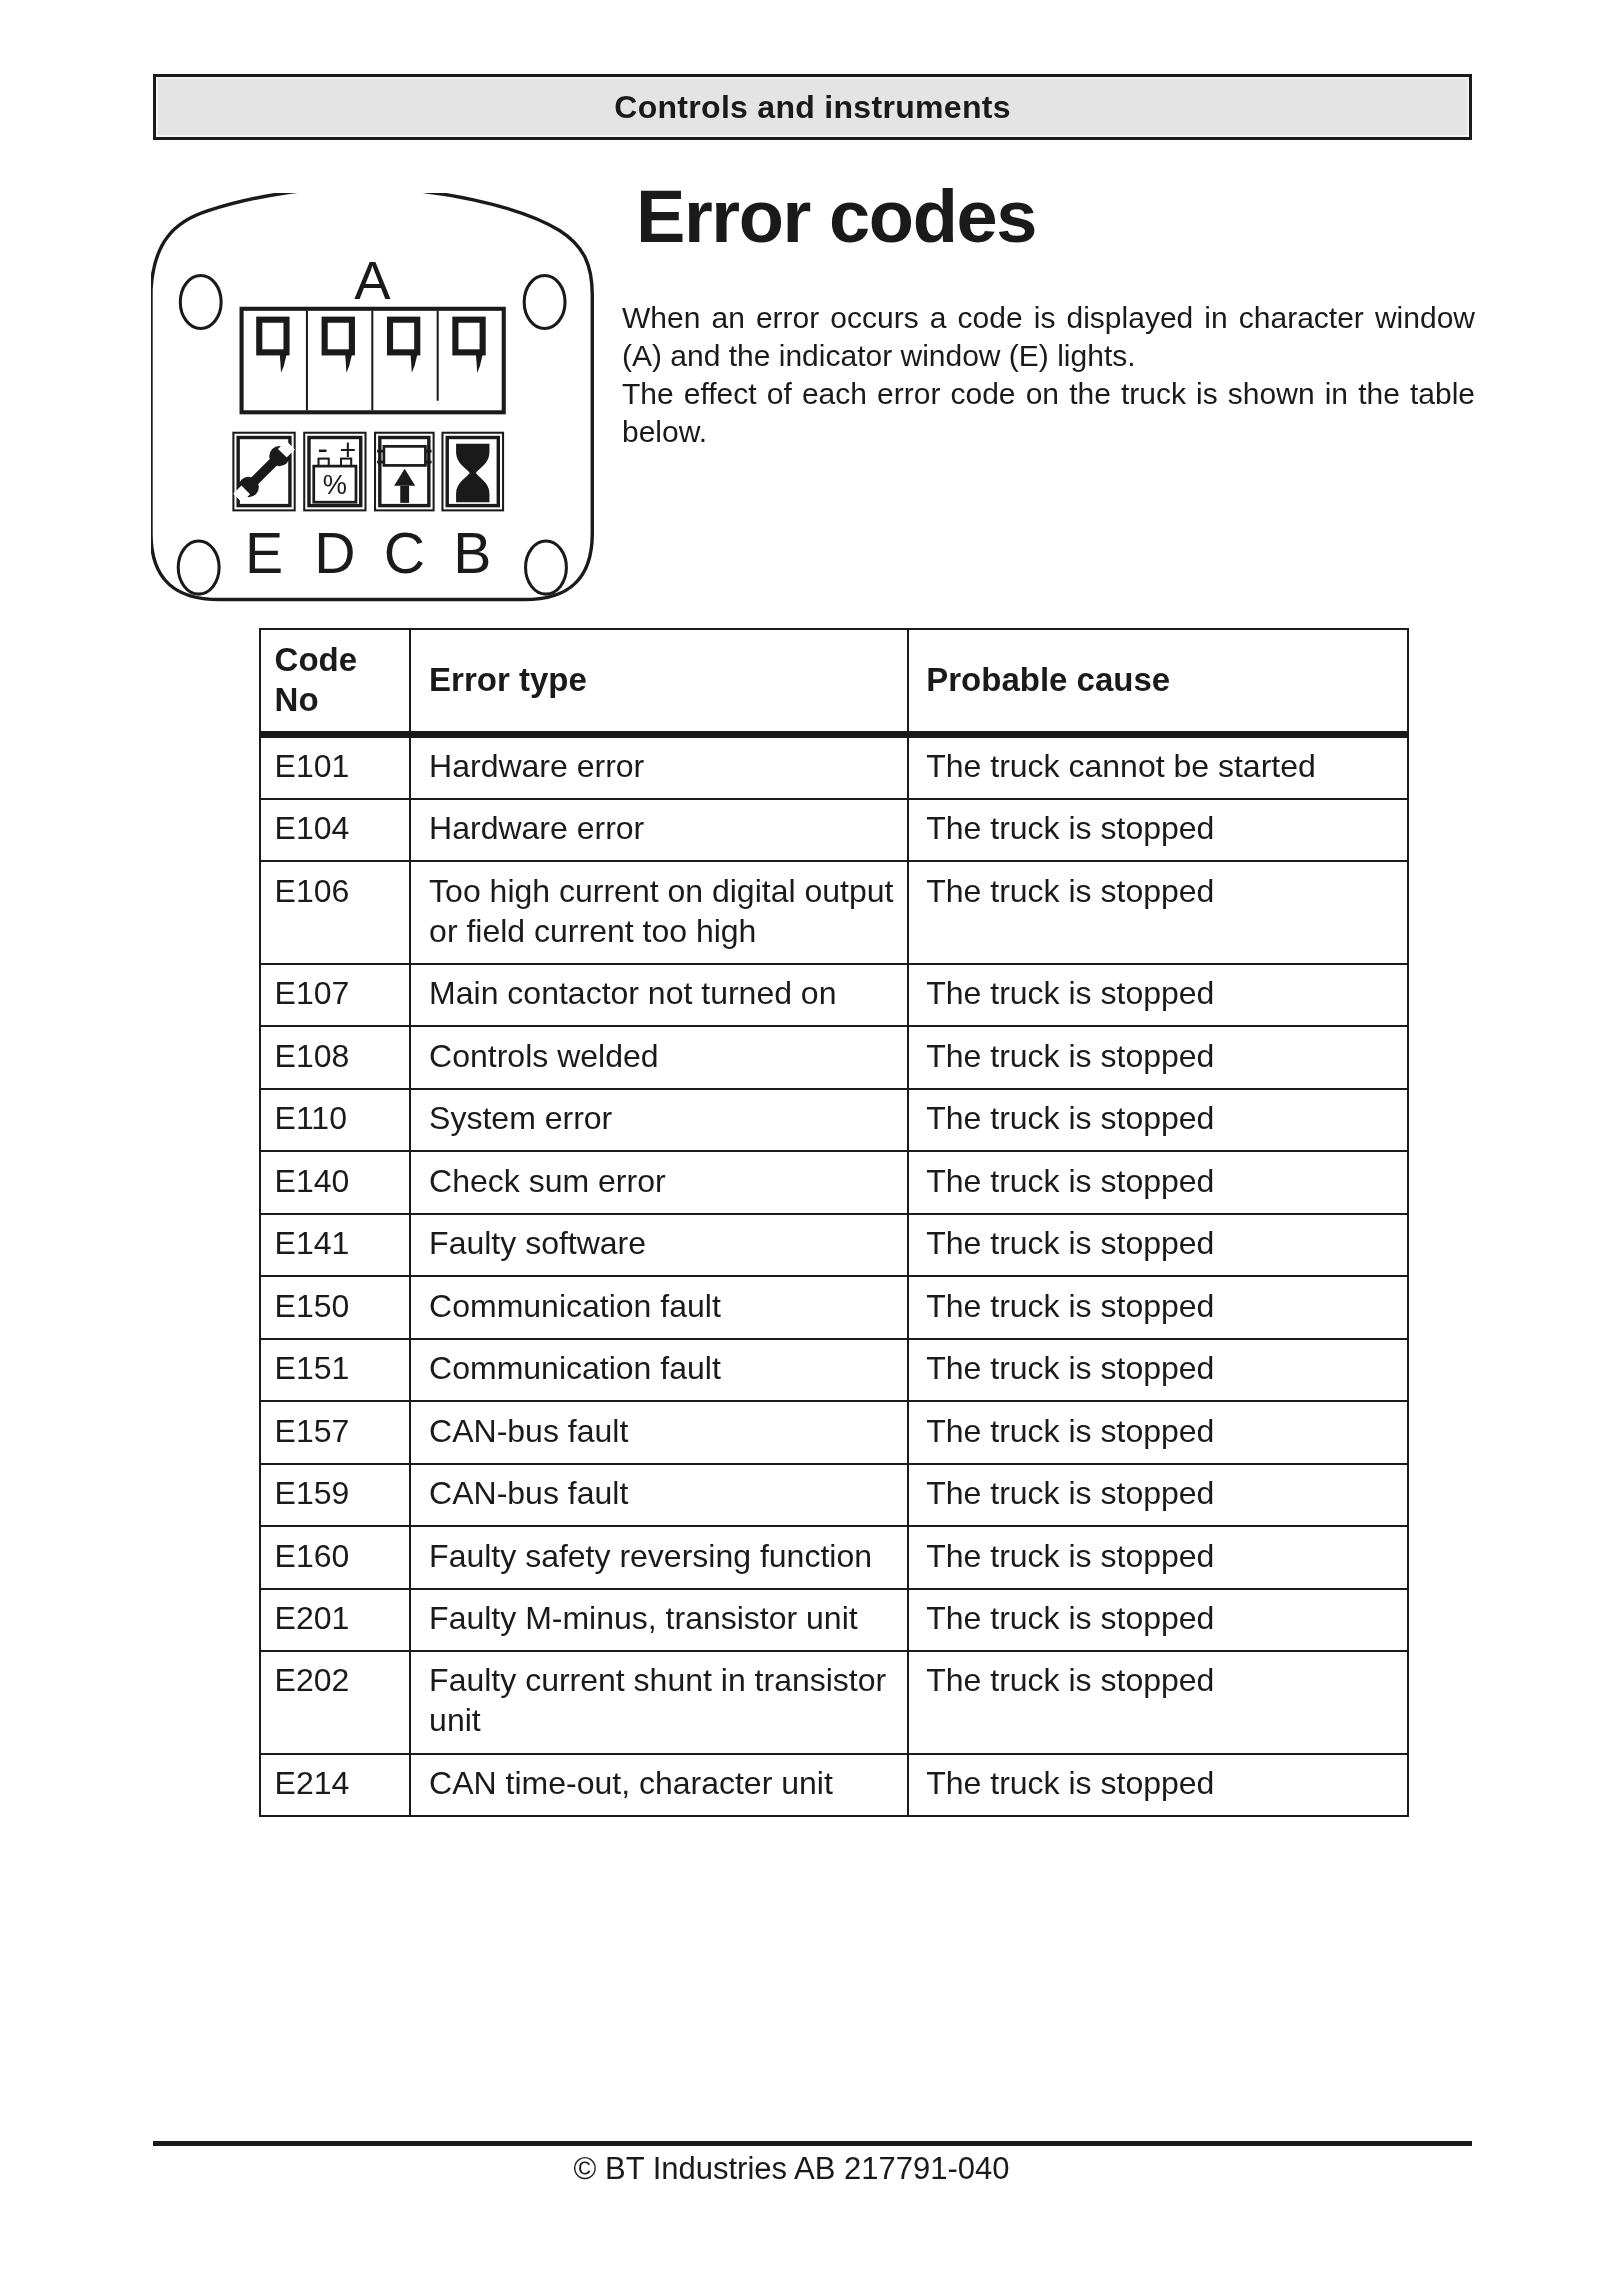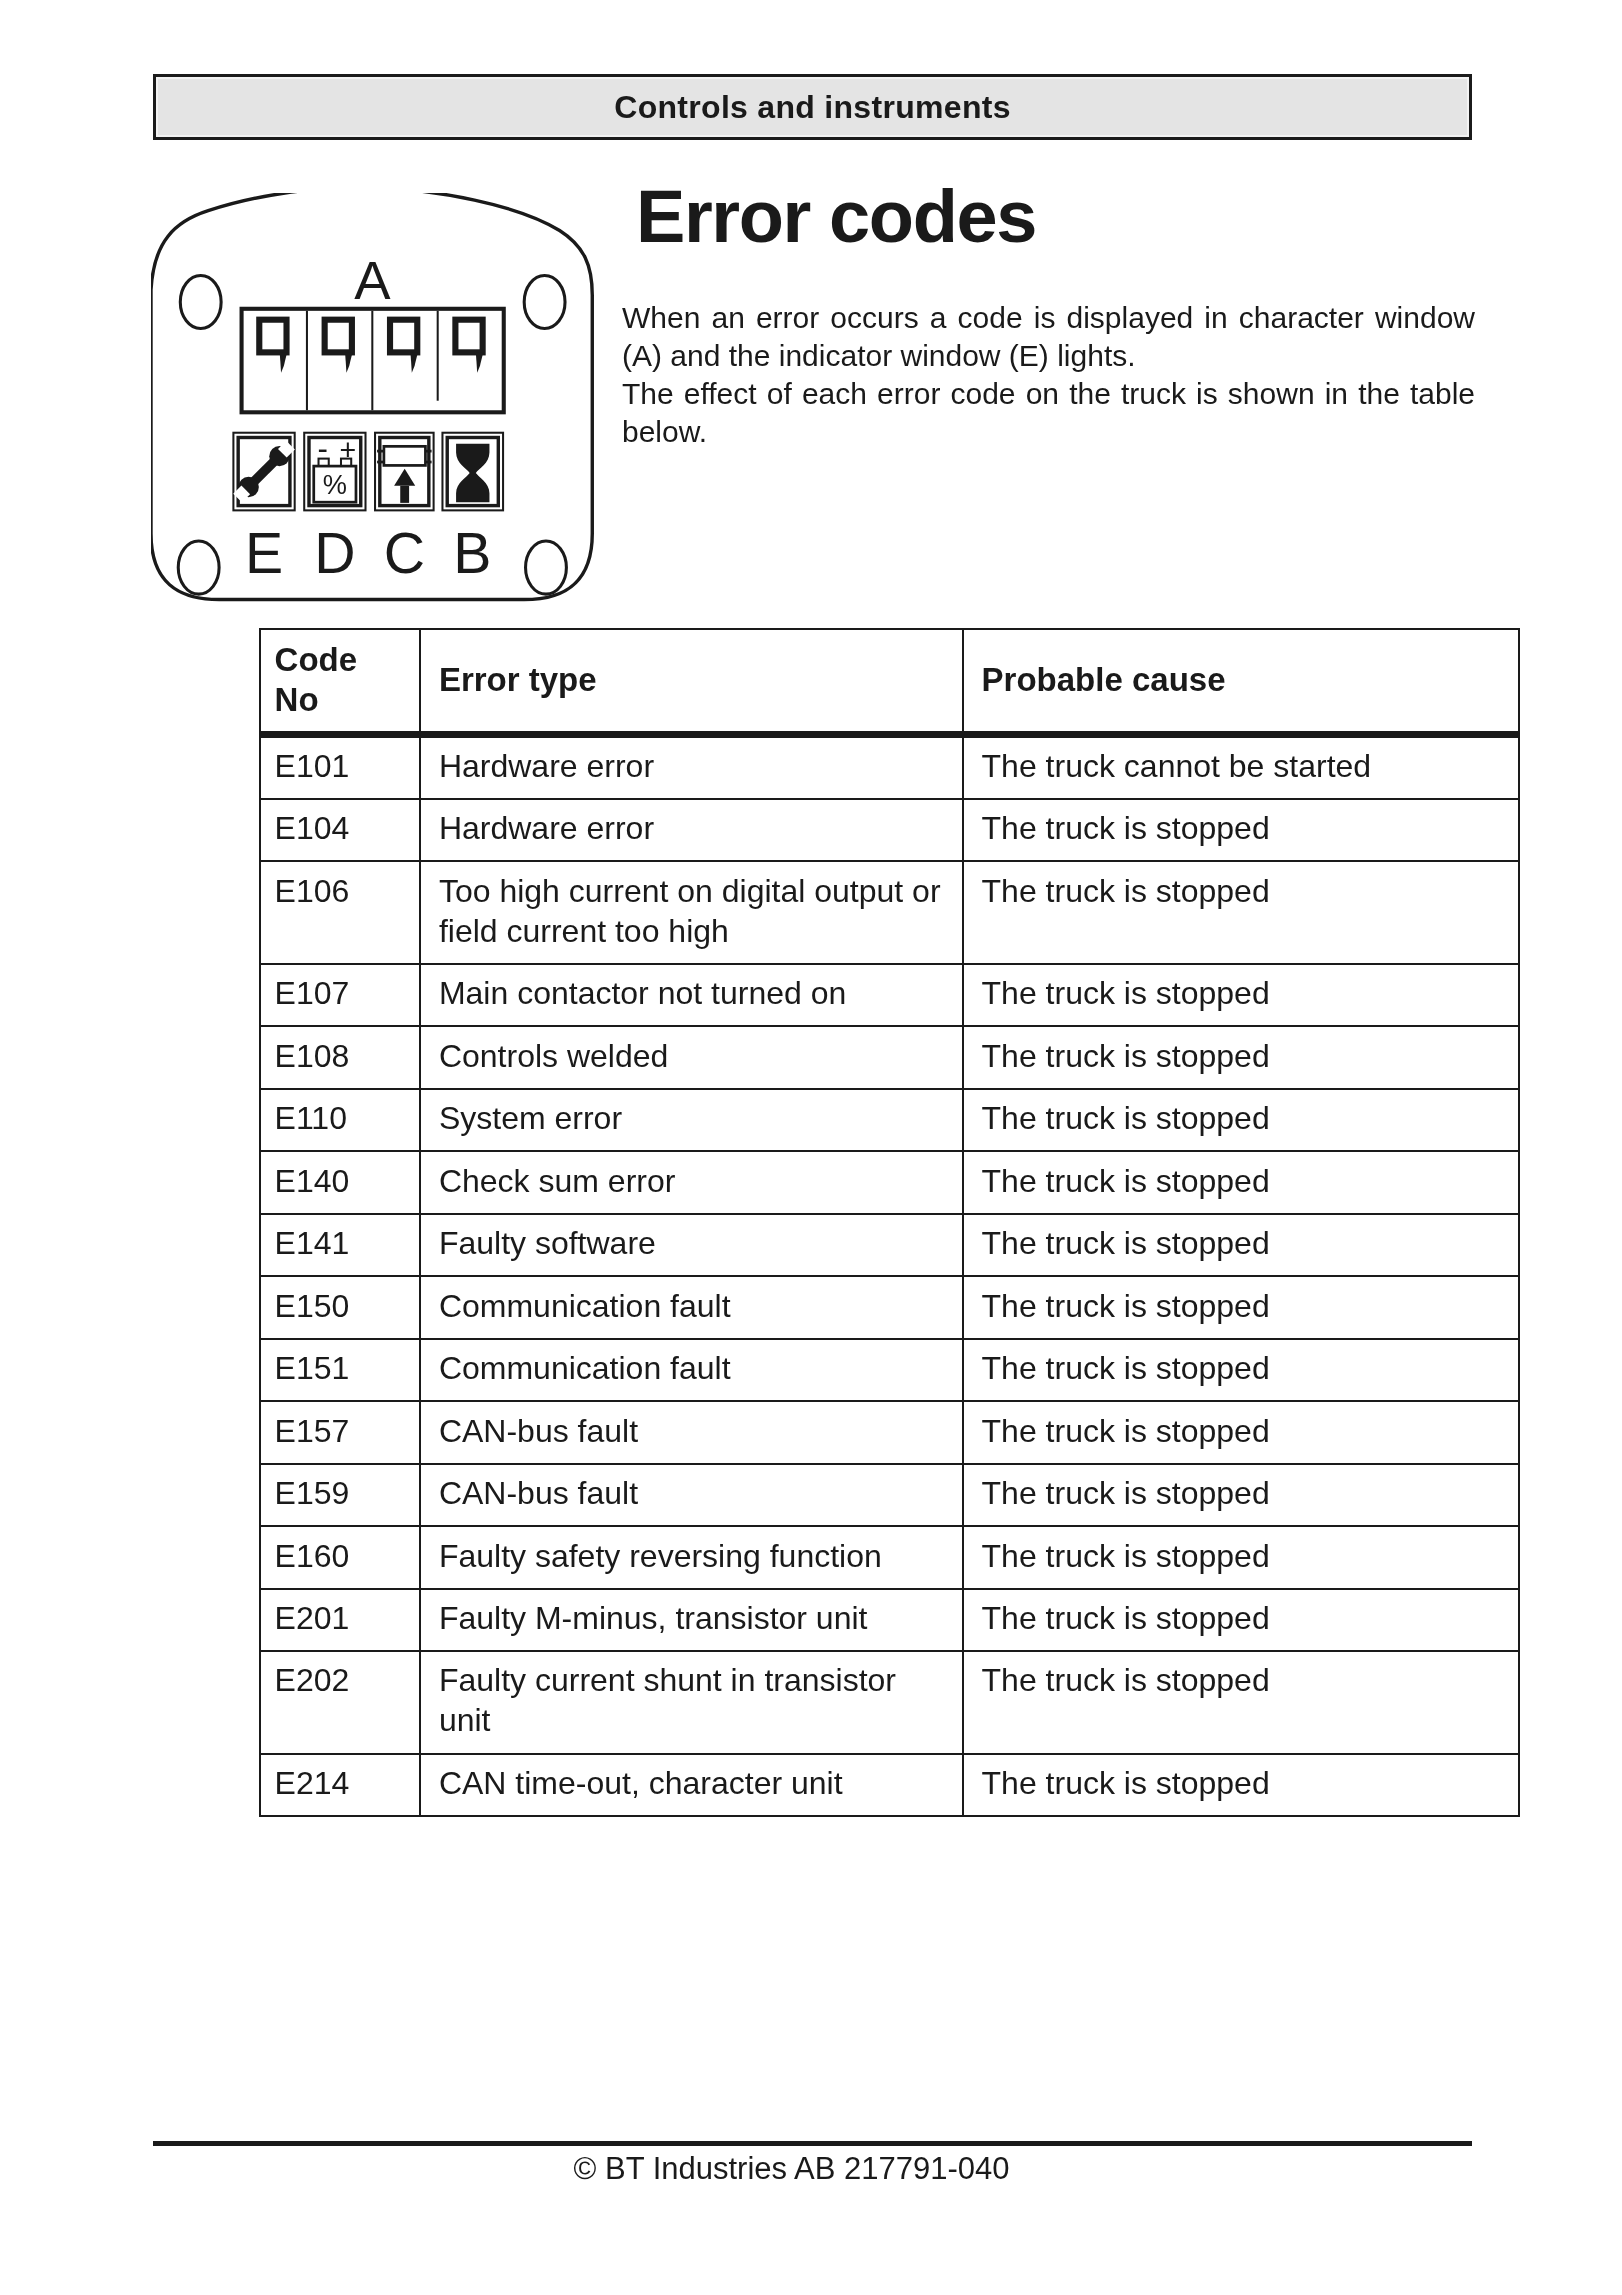--- a/index.html
+++ b/index.html
@@ -38,21 +38,21 @@
   .intro {
     position: absolute; left: 622px; top: 299px; width: 853px;
     font-size: 30px; line-height: 38px;
     text-align: justify;
   }
   .intro p { margin: 0; }
 
   
   .error-table {
     position: absolute; left: 259px; top: 628px;
-    width: 1261px;
+    width: 1150px;
     border-collapse: collapse;
     font-size: 32px; line-height: 40px;
   }
   .error-table th, .error-table td {
     border: 2.7px solid #1a1a1a;
     text-align: left;
     vertical-align: top;
   }
   .error-table thead th {
     font-size: 33px; font-weight: bold;

